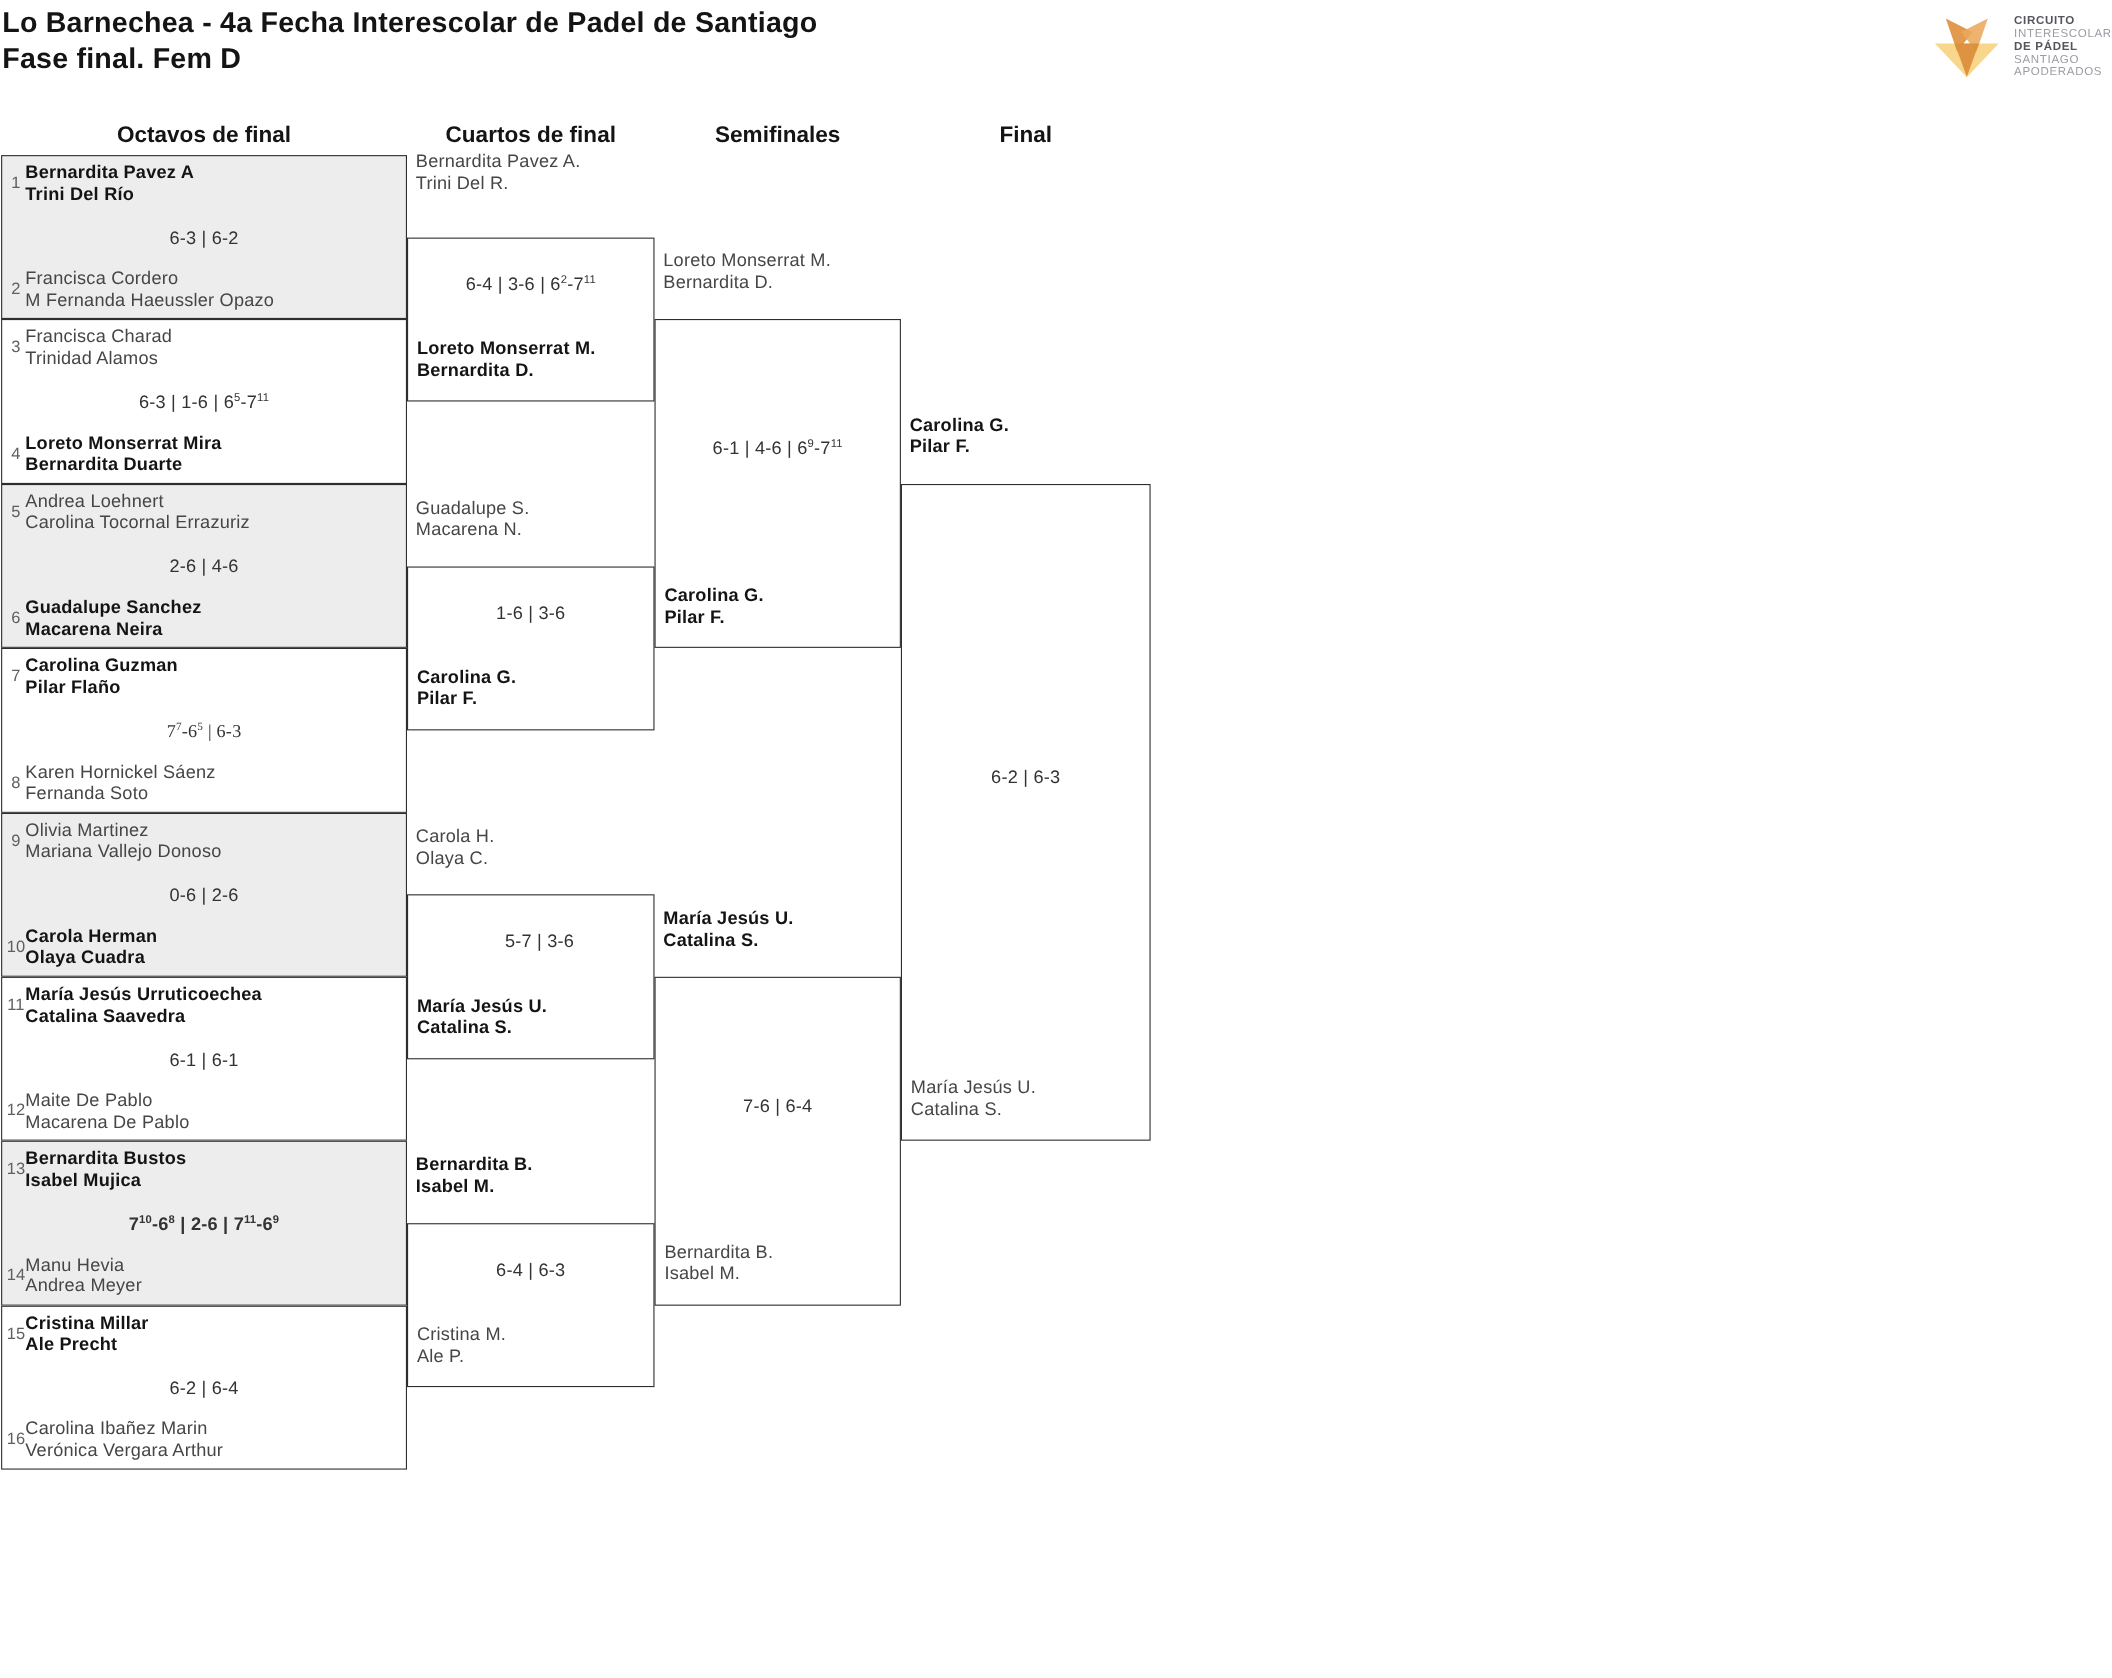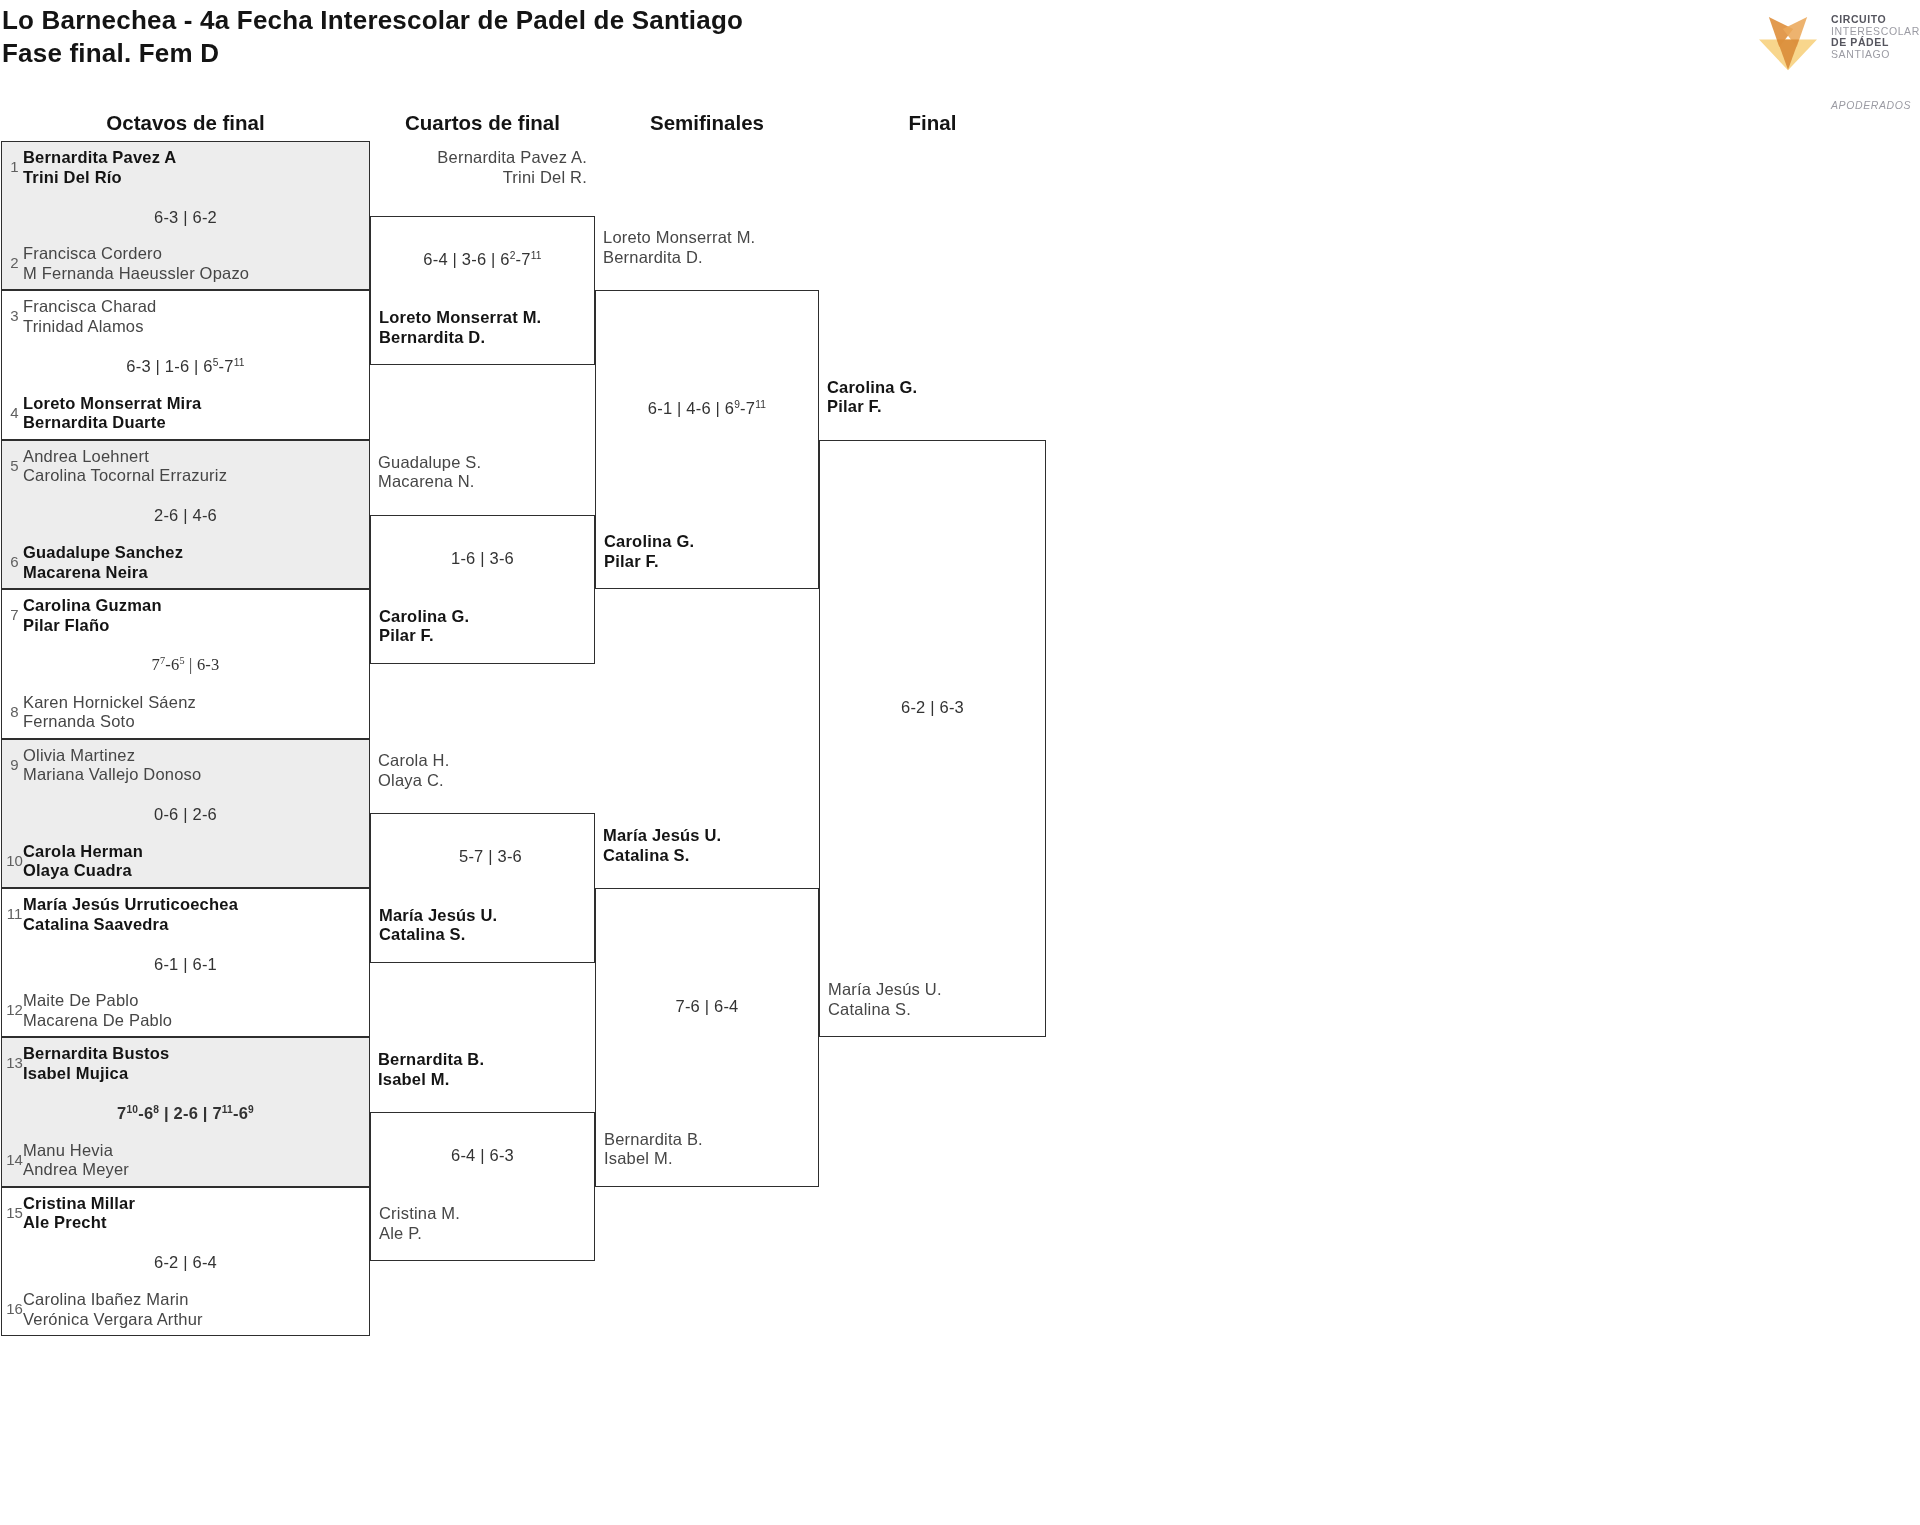--- a/index.html
+++ b/index.html
@@ -56,21 +56,21 @@
     left:1757px;top:14px;
     display:flex;align-items:flex-start;gap:12px;
   }
   .logo-text div{
     font-size:10.5px;line-height:11.6px;
     letter-spacing:0.6px;
     color:var(--logo-light-text,#9B9BA3);
     white-space:nowrap;
   }
   .logo-text .dark{color:var(--logo-dark-text,#55555E);font-weight:700;}
-  .logo-text .it{font-style:italic;margin-top:40px;}
+  .logo-text .it{}
 </style>
 </head>
 <body>
 
 <div class="title abs">
   <div>Lo Barnechea - 4a Fecha Interescolar de Padel de Santiago</div>
   <div>Fase final. Fem D</div>
 </div>
 
 <div class="logo abs">
@@ -198,21 +198,21 @@
       </div>
       <div class="seed" style="top: 112.4px;">16</div>
     </div>
     <div class="box open" style="left: 370px; top: 215.7px; width: 225px; height: 149.4px;">
       <div class="score" style="top: 32.2px;">6-4 | 3-6 | 6<sup>2</sup>-7<sup>11</sup></div>
       <div class="team winner" style="left: 8px; right: 8px; top: 91.4px;">
         <div>Loreto Monserrat M.</div>
         <div>Bernardita D.</div>
       </div>
     </div>
-    <div class="team" style="left: 378px; top: 148px; width: 209px; text-align: right;">
+    <div class="team" style="left: 378px; top: 138px; width: 209px;">
       <div>Bernardita Pavez A.</div>
       <div>Trini Del R.</div>
     </div>
     <div class="box open" style="left: 370px; top: 514.5px; width: 225px; height: 149.4px;">
       <div class="score" style="top: 32.2px;">1-6 | 3-6</div>
       <div class="team winner" style="left: 8px; right: 8px; top: 91.4px;">
         <div>Carolina G.</div>
         <div>Pilar F.</div>
       </div>
     </div>

